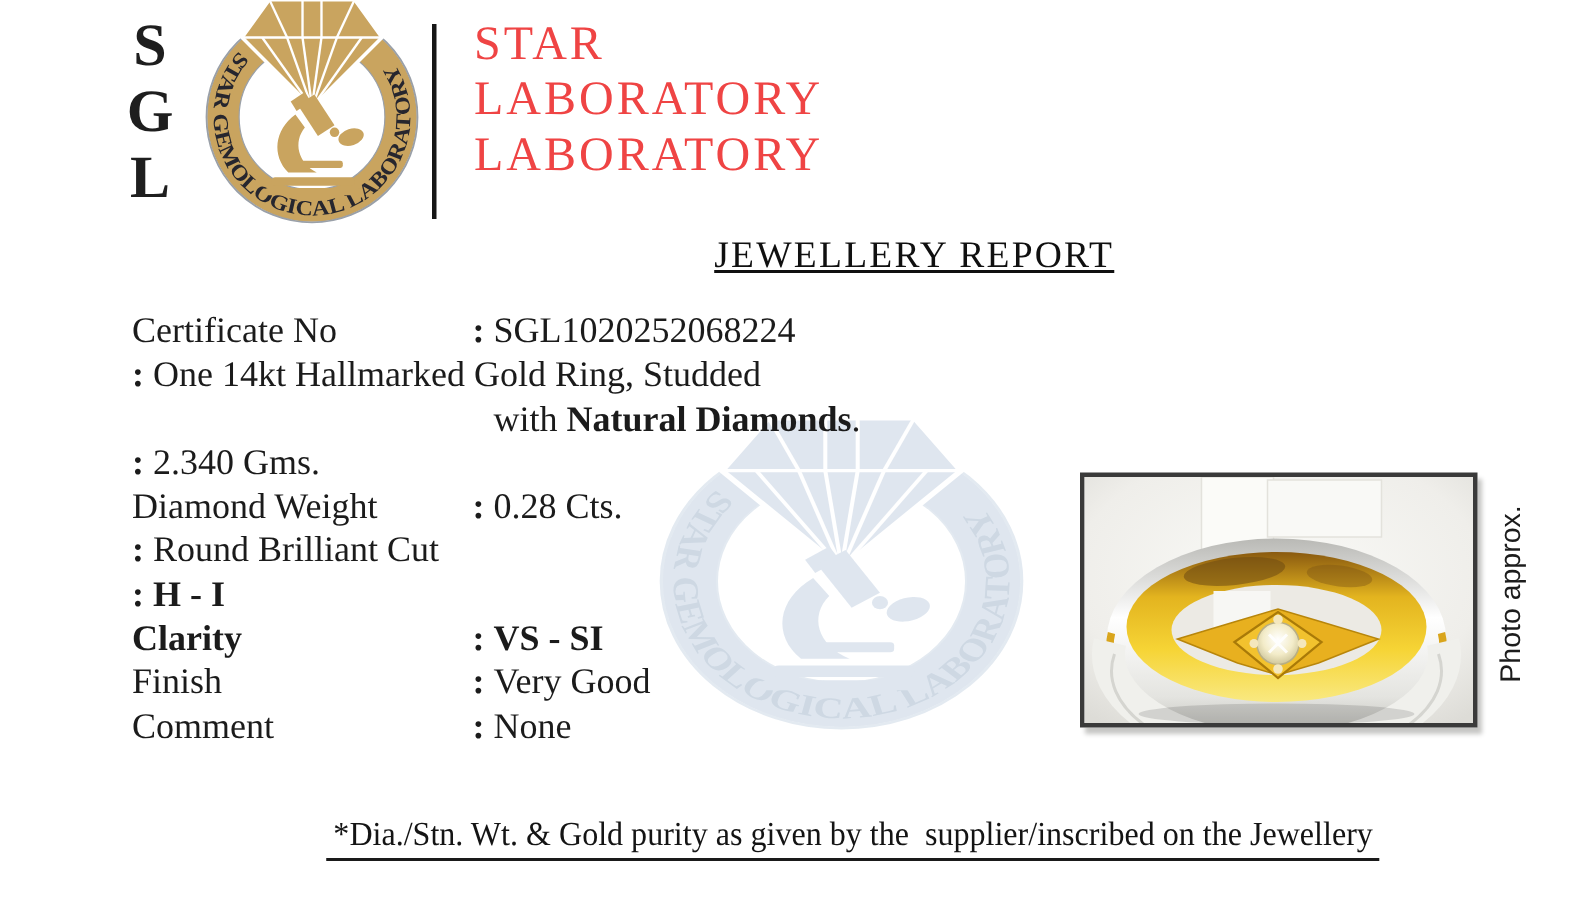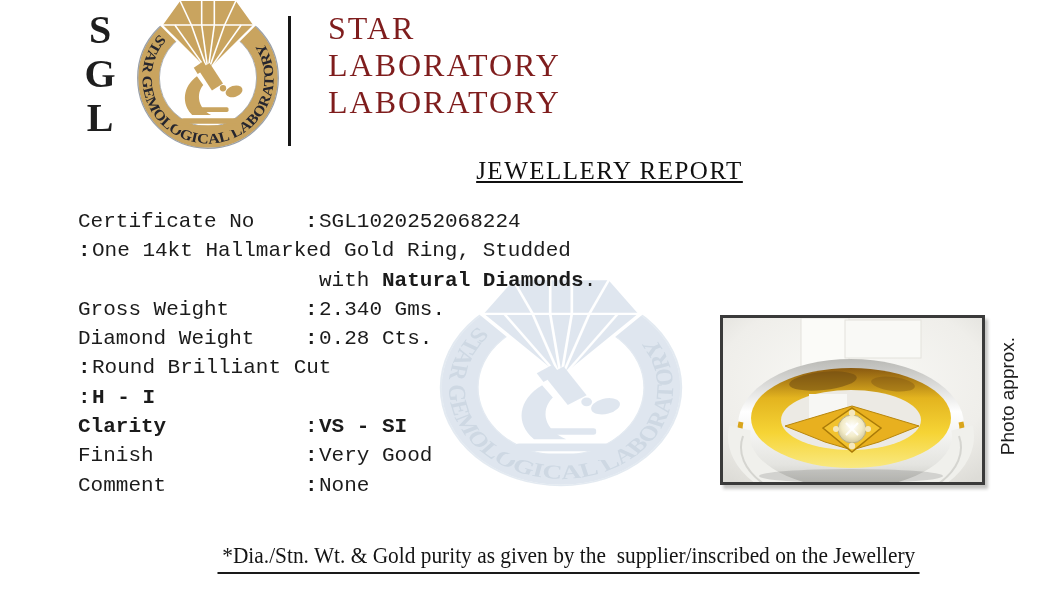--- a/index.html
+++ b/index.html
@@ -10,33 +10,33 @@
   
   .sgl-letters{
     position:absolute;left:82px;top:8px;width:36px;text-align:center;
     font-size:40px;font-weight:bold;line-height:44px;color:#1e1e1e;
   }
   .logo{position:absolute;left:129px;top:-5px;width:158px;height:158px;
     --band:#C9A45F;--ink:#26262E;--rim:#9aa0a8;}
   .divider{position:absolute;left:288px;top:16px;width:3px;height:130px;background:#161616;}
   .org-name{
     position:absolute;left:316px;top:10px;
-    font-size:32px;line-height:37px;letter-spacing:2px;color:#7f1d1d;margin-left:12px;
+    font-size:32px;line-height:37px;letter-spacing:2px;color:#ef4444;
   }
   .report-title{
     position:absolute;left:0;top:157px;width:100%;padding-left:170px;box-sizing:border-box;
     text-align:center;font-size:25px;letter-spacing:1.5px;color:#101010;z-index:2;text-decoration:underline;
   }
   
   .watermark{
     position:absolute;left:426px;top:272px;width:270px;height:220px;z-index:0;opacity:.8;
     --band:#d8e1ec;--ink:#c2cfdd;--rim:#dde5ee;
   }
   
-  .fields{position:absolute;left:78px;top:207px;z-index:2;font-size:21px;font-family:Liberation Mono, monospace;}
+  .fields{position:absolute;left:88px;top:207px;z-index:2;font-size:24px;}
   .row{display:flex;line-height:29.3px;white-space:pre;}
   .row .lbl{width:227px;}
   .row .col{width:14px;font-weight:bold;}
   .row.bold{font-weight:bold;}
   .val b{font-weight:bold;}
   
   .photo-frame{
     position:absolute;left:720px;top:315px;width:265px;height:170px;z-index:2;
     border:3px solid #3a3a3a;background:#fff;box-sizing:border-box;
     box-shadow:3px 4px 3px #c6c6c4;
@@ -132,21 +132,21 @@
     <div class="row">
       <span class="lbl">Certificate No</span><span class="col">:</span><span class="val">SGL1020252068224</span>
     </div>
     <div class="row">
       <span class="col">:</span><span class="val">One 14kt Hallmarked Gold Ring, Studded</span>
     </div>
     <div class="row">
       <span class="lbl"></span><span class="col"></span><span class="val"><span>with </span><b>Natural Diamonds</b><span>.</span></span>
     </div>
     <div class="row">
-      <span class="lbl">Gross Weight</span><span class="col">:</span><span class="val">2.340 Gms.</span>
+      <span class="col">:</span><span class="val">2.340 Gms.</span>
     </div>
     <div class="row">
       <span class="lbl">Diamond Weight</span><span class="col">:</span><span class="val">0.28 Cts.</span>
     </div>
     <div class="row">
       <span class="col">:</span><span class="val">Round Brilliant Cut</span>
     </div>
     <div class="row bold">
       <span class="col">:</span><span class="val">H - I</span>
     </div>

